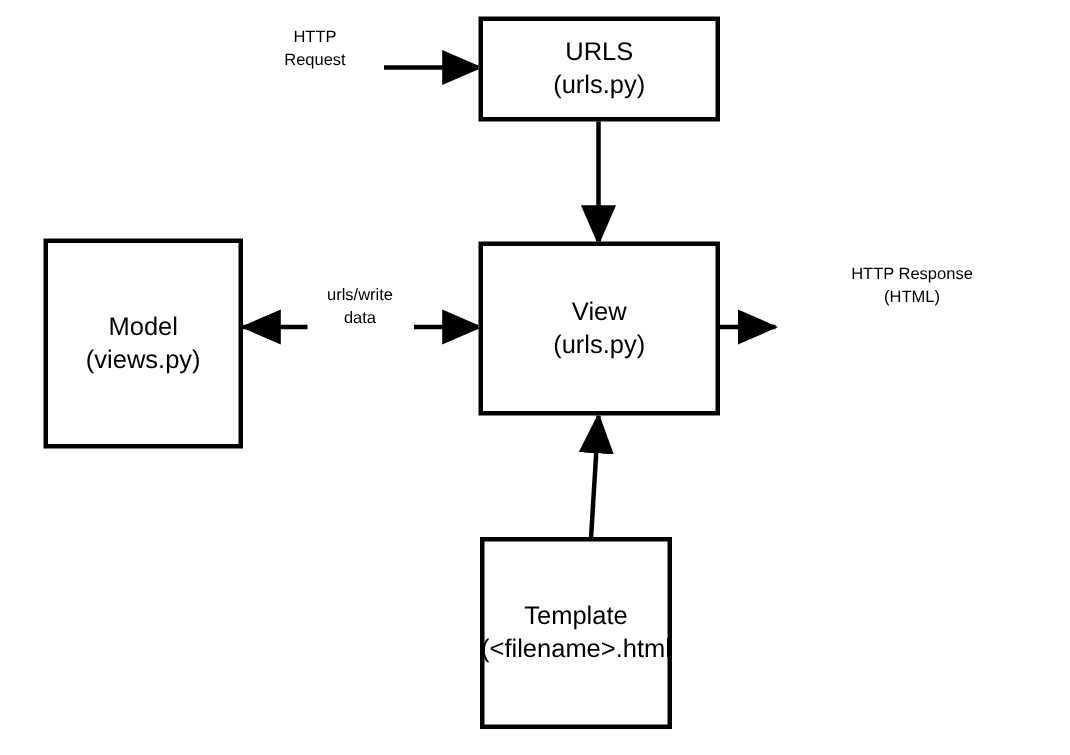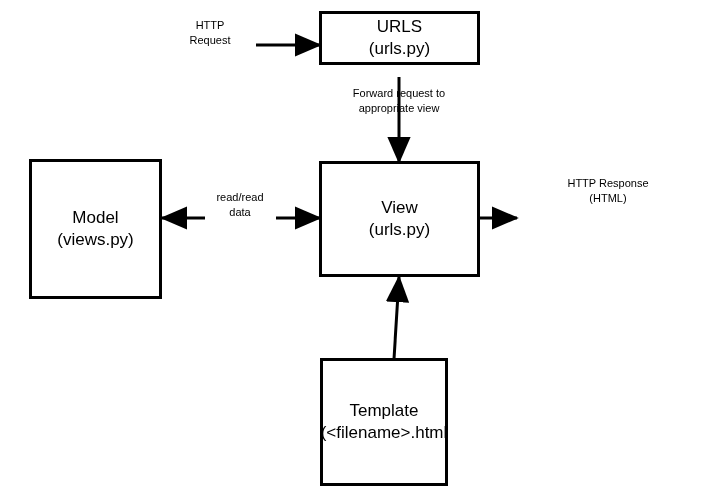--- a/index.html
+++ b/index.html
@@ -47,21 +47,21 @@
   .edge-label {
     position: absolute;
     text-align: center;
     font-size: 11px;
     line-height: 1.35;
     color: #000000;
     white-space: nowrap;
     background: transparent;
   }
   
-  #box-urls      { left: 319px; top: 11px;  width: 161px; height: 54px; }
+  #box-urls      { left: 319px; top: 11px;  width: 161px; height: 70px; }
   #box-view      { left: 319px; top: 161px; width: 161px; height: 116px; }
   #box-model     { left: 29px;  top: 159px; width: 133px; height: 140px; }
   #box-template  { left: 320px; top: 358px; width: 128px; height: 128px; }
   #box-template .node-line { overflow: visible; }
 
   #label-http-request    { left: 140px; top: 18px;  width: 140px; }
   #label-forward-request { left: 299px; top: 86px;  width: 200px; }
   #label-readwrite       { left: 180px; top: 190px; width: 120px; }
   #label-http-response   { left: 518px; top: 176px; width: 180px; }
 </style>
@@ -108,27 +108,23 @@
   <div class="node-box" id="box-template">
     <span class="node-line">Template</span>
     <span class="node-line">(&lt;filename&gt;.html</span>
   </div>
 
   <div class="edge-label" id="label-http-request">
     <div>HTTP</div>
     <div>Request</div>
   </div>
 
-  <div class="edge-label" id="label-forward-request">
-    <div>Forward request to</div>
-    <div>appropriate view</div>
-  </div>
 
   <div class="edge-label" id="label-readwrite">
-    <div>read/read</div>
+    <div>urls/write</div>
     <div>data</div>
   </div>
 
   <div class="edge-label" id="label-http-response">
     <div>HTTP Response</div>
     <div>(HTML)</div>
   </div>
 
 </div>
 

